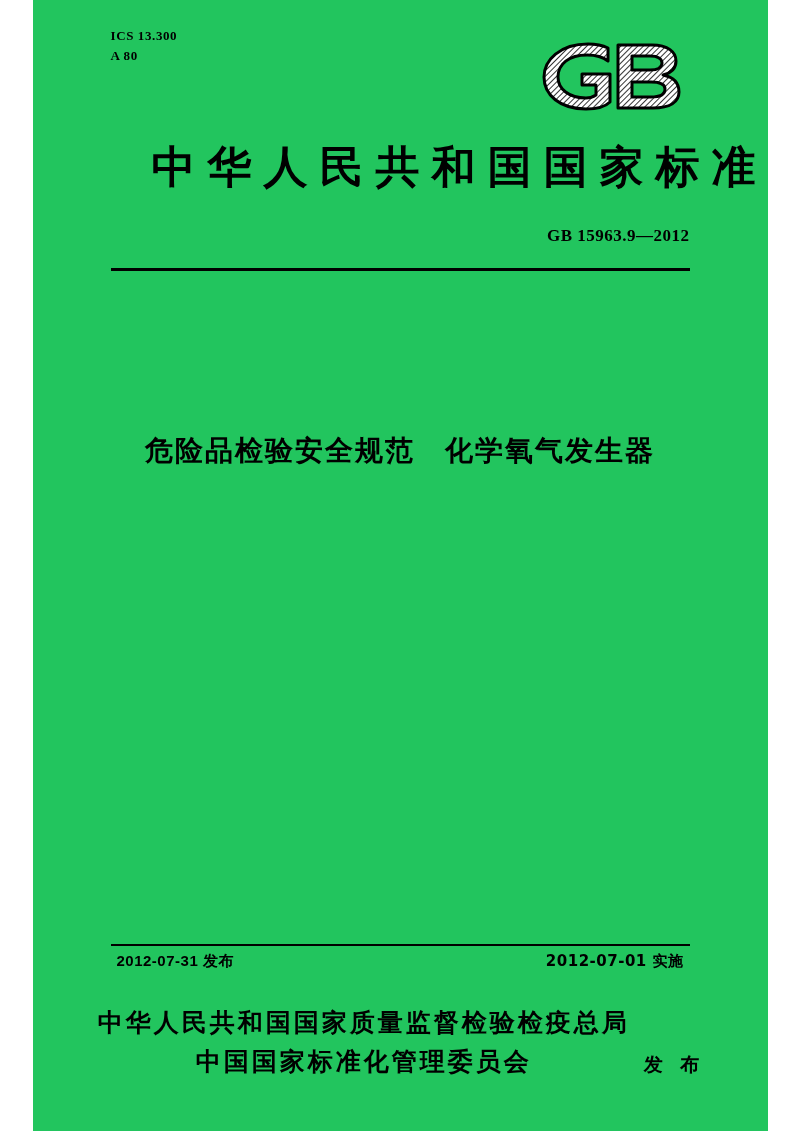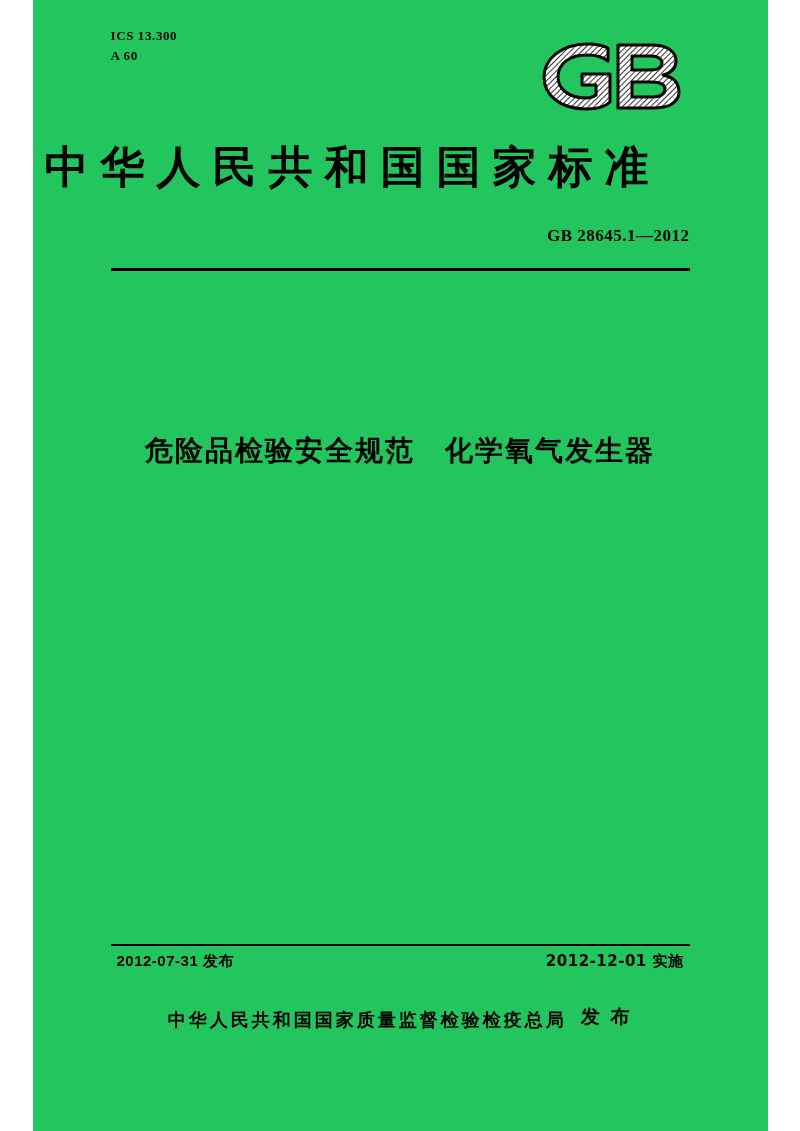--- a/index.html
+++ b/index.html
@@ -47,21 +47,21 @@
   .gb-emblem svg {
     display: block;
   }
 
   
   .national-title {
     position: absolute;
     left: 0;
     right: 0;
     top: 138px;
-    text-align: left;
+    text-align: right;
     font-family: "DejaVu Sans", sans-serif;
     font-weight: bold;
     font-size: 44px;
     letter-spacing: 12px;
     text-indent: 12px;
     color: #000;
   }
 
   
   .std-number {
@@ -152,41 +152,41 @@
     right: 0;
     top: 1004px;
     display: flex;
     justify-content: center;
     align-items: flex-end;
   }
   .issuer-names {
     text-align: center;
     font-family: "DejaVu Sans", sans-serif;
     font-weight: bold;
-    font-size: 18px;
+    font-size: 25px;
     letter-spacing: 3px;
     line-height: 1.55;
   }
   .issuer-verb {
-    font-family: Liberation Serif, serif;
+    font-family: Liberation Mono, monospace;
     font-weight: bold;
     font-size: 19px;
     letter-spacing: 3px;
     margin-left: 14px;
     padding-bottom: 4px;
   }
 </style>
 </head>
 <body>
 
 <div class="page">
 
   <div class="ics-block">
     <div class="ics-line">ICS 13.300</div>
-    <div class="ics-line">A 60</div>
+    <div class="ics-line">A 80</div>
   </div>
 
   <div class="gb-emblem">
     <svg viewBox="0 0 160 72" width="160" height="72" aria-hidden="true">
       <defs>
         <pattern id="hatch" width="4" height="4" patternUnits="userSpaceOnUse" patternTransform="rotate(45)">
           <rect width="4" height="4" fill="#ffffff"></rect>
           <line x1="0" y1="0" x2="0" y2="4" stroke="#000000" stroke-width="1.6"></line>
         </pattern>
       </defs>
@@ -214,34 +214,35 @@
                C143 37, 149 43, 149 52
                C149 62, 140 68, 123 68
                L88 68 Z
                M102 16 L102 30 L120 30 C128 30, 132 27, 132 23 C132 19, 128 16, 120 16 Z
                M102 42 L102 57 L121 57 C130 57, 135 54, 135 49 C135 44, 130 42, 121 42 Z" fill="url(#hatch)" stroke="#000000" stroke-width="3" stroke-linejoin="round" fill-rule="evenodd"></path>
     </svg>
   </div>
 
   <div class="national-title">中华人民共和国国家标准</div>
 
-  <div class="std-number">GB 28645.1—2012</div>
+  <div class="std-number">GB 15963.9—2012</div>
 
   <div class="rule-top"></div>
 
   <div class="doc-title-cn">危险品检验安全规范　化学氧气发生器</div>
 
   <div class="doc-title-en">
   </div>
 
   <div class="rule-bottom"></div>
 
   <div class="date-issue">2012-07-31 发布</div>
-  <div class="date-effective">2012-12-01 实施</div>
+  <div class="date-effective">2012-07-01 实施</div>
 
   <div class="issuer-block">
     <div class="issuer-names">
       <div>中华人民共和国国家质量监督检验检疫总局</div>
+      <div>中国国家标准化管理委员会</div>
     </div>
     <div class="issuer-verb">发 布</div>
   </div>
 
 </div>
 
 </body></html>

